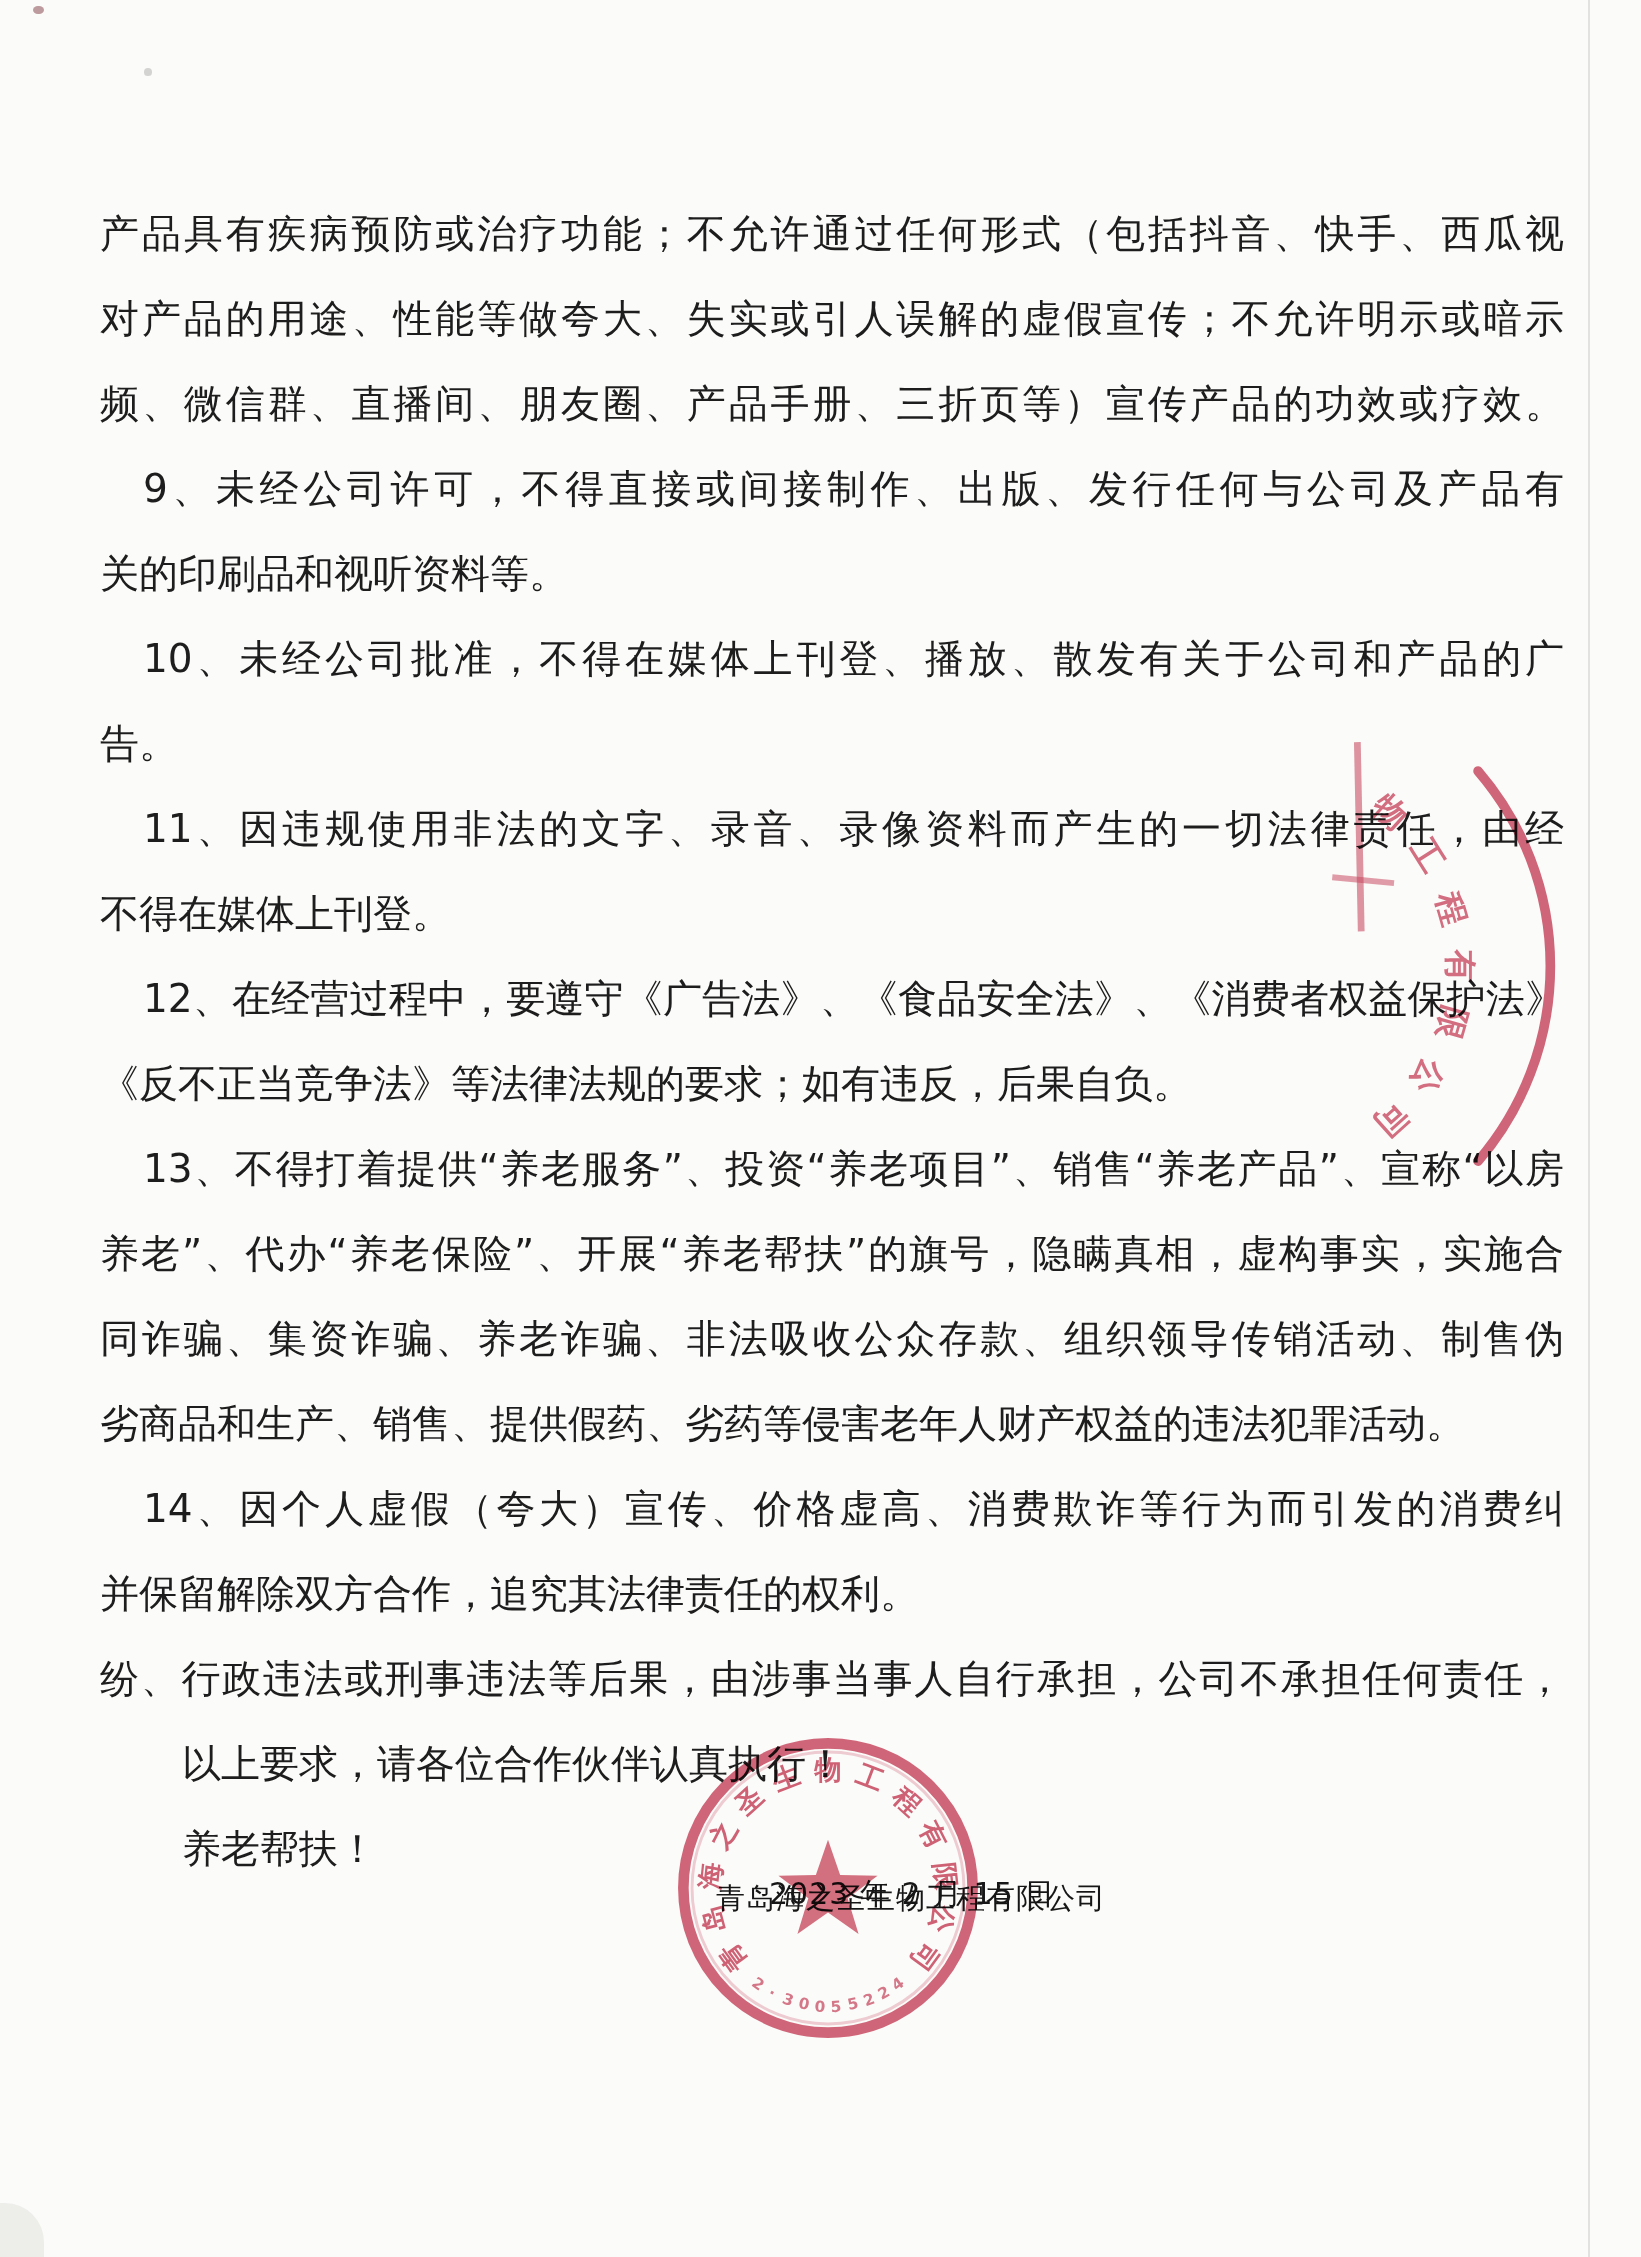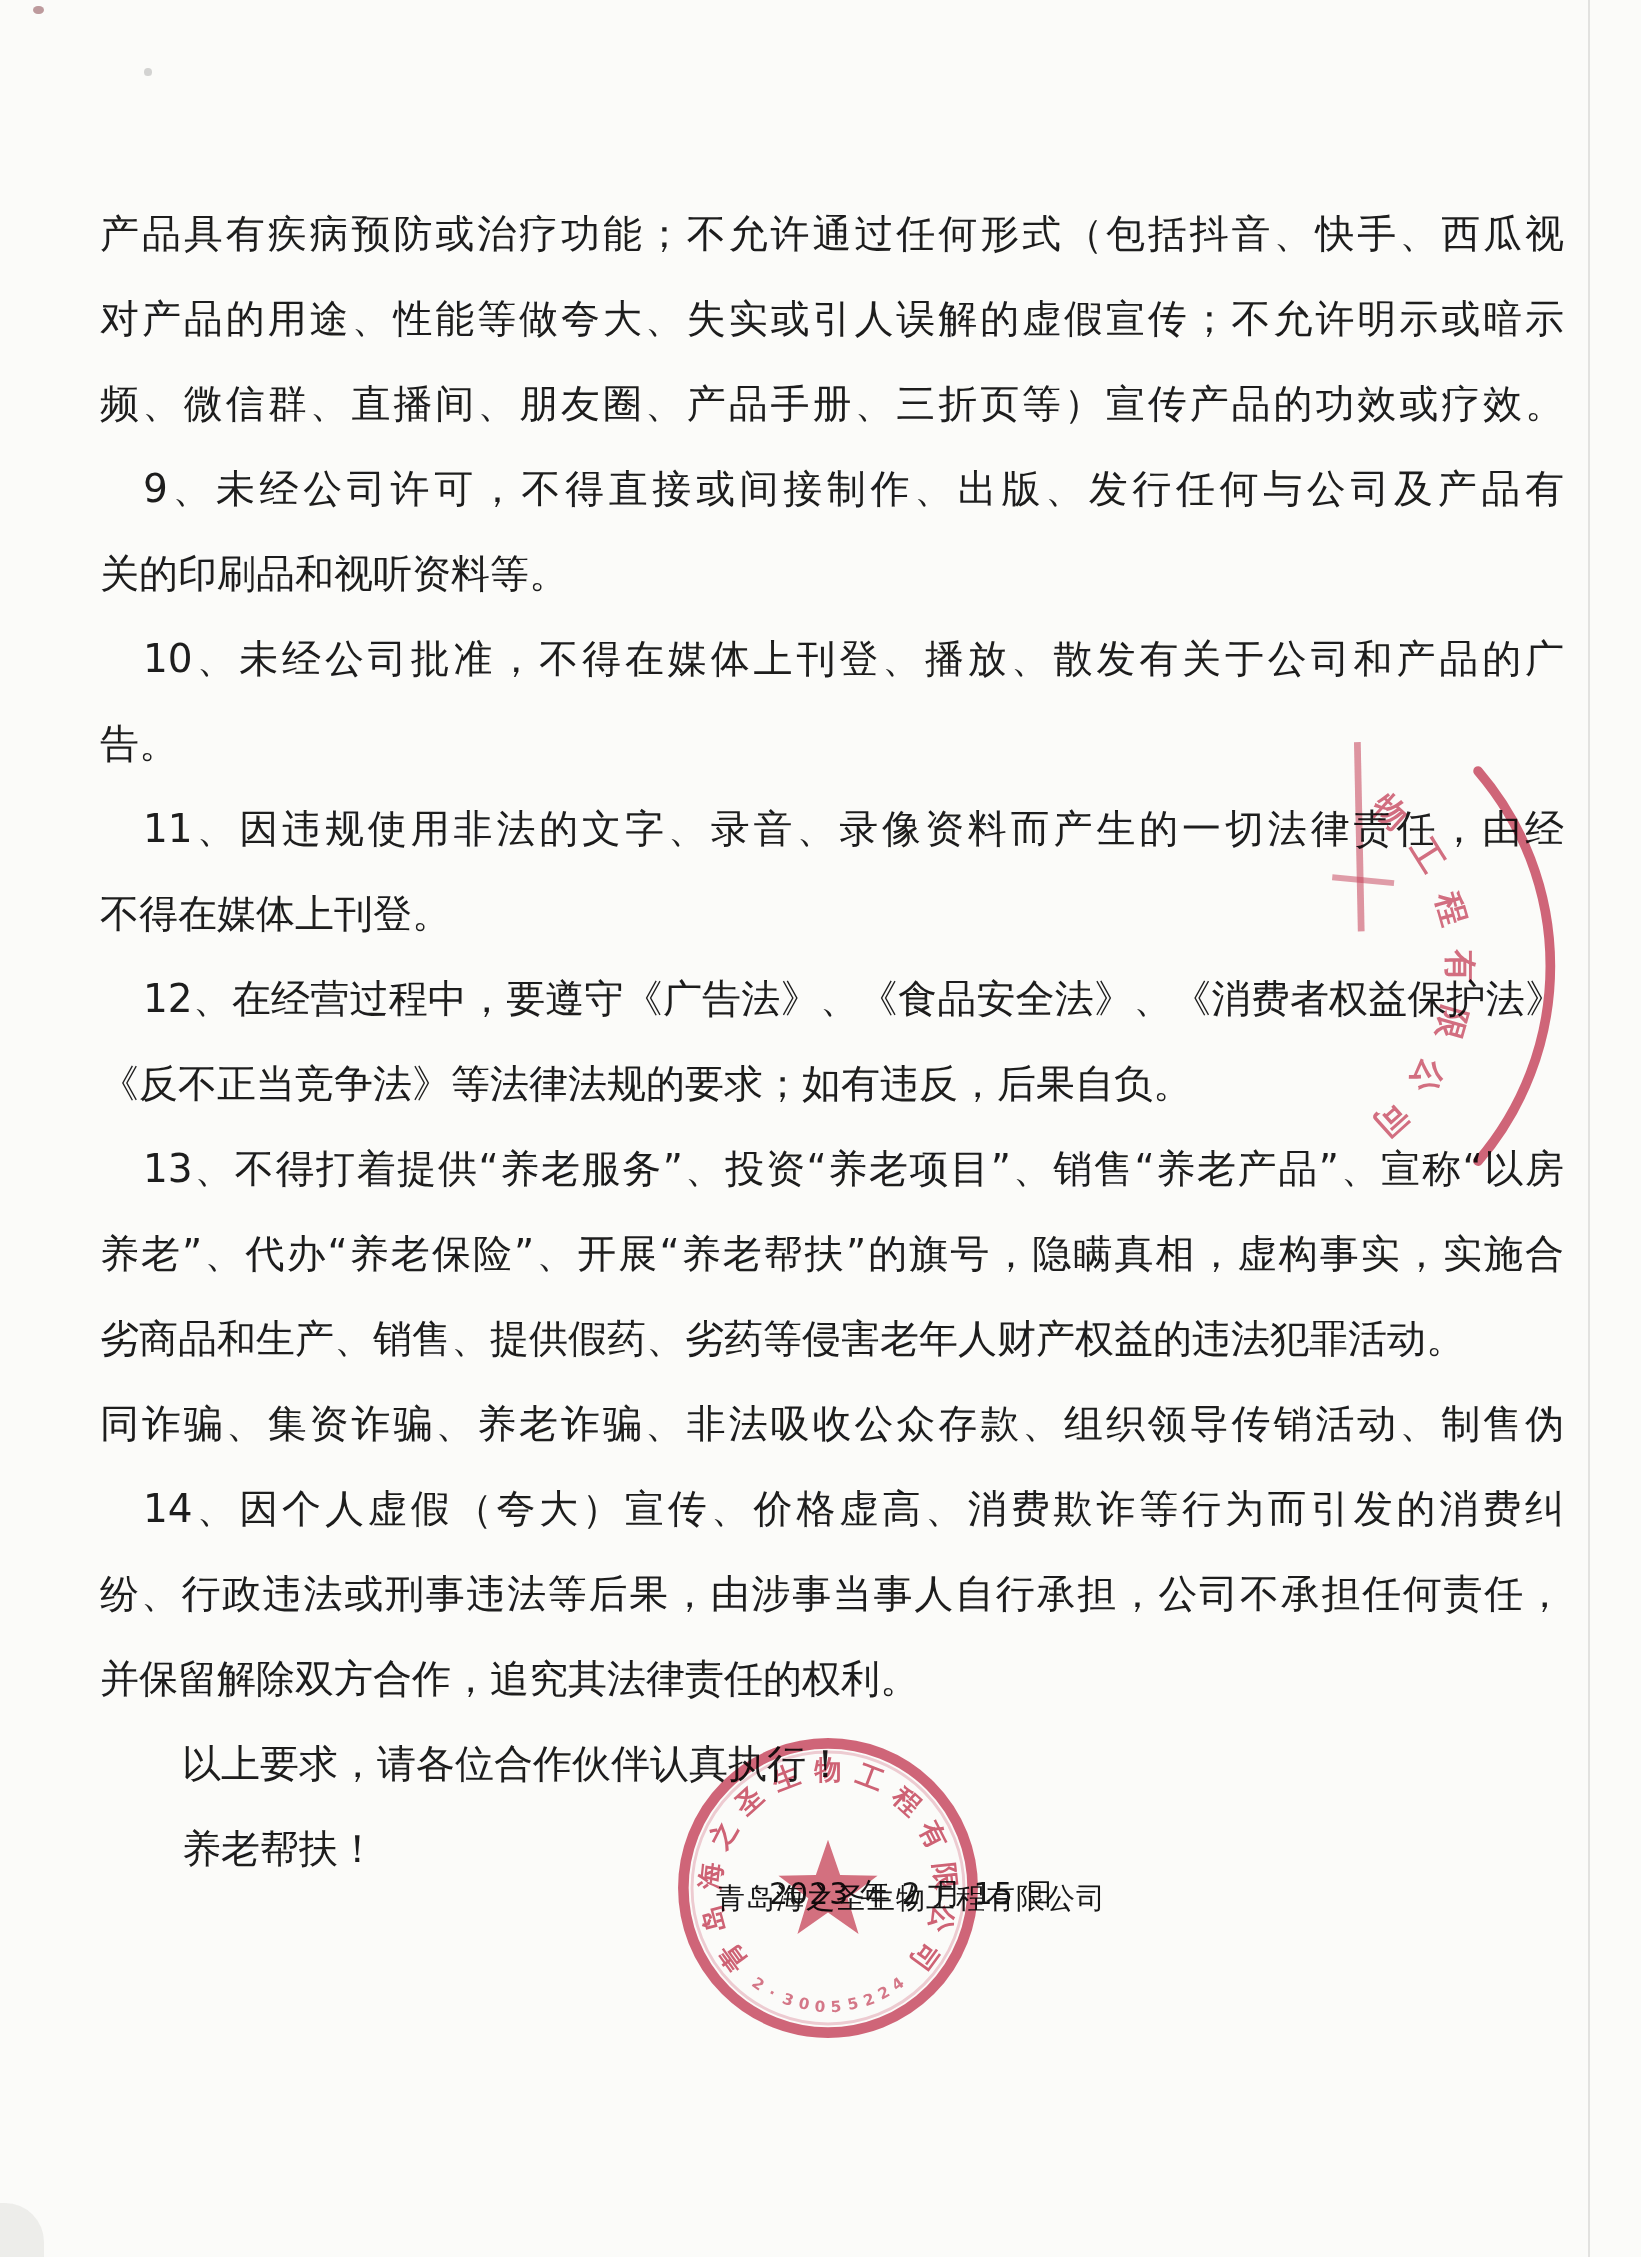--- a/index.html
+++ b/index.html
@@ -85,25 +85,25 @@
       <div class="line ind1 fill">9、未经公司许可，不得直接或间接制作、出版、发行任何与公司及产品有</div>
       <div class="line ind0">关的印刷品和视听资料等。</div>
       <div class="line ind1 fill">10、未经公司批准，不得在媒体上刊登、播放、散发有关于公司和产品的广</div>
       <div class="line ind0">告。</div>
       <div class="line ind1 fill">11、因违规使用非法的文字、录音、录像资料而产生的一切法律责任，由经</div>
       <div class="line ind0">不得在媒体上刊登。</div>
       <div class="line ind1 fill">12、在经营过程中，要遵守《广告法》、《食品安全法》、《消费者权益保护法》</div>
       <div class="line ind0">《反不正当竞争法》等法律法规的要求；如有违反，后果自负。</div>
       <div class="line ind1 fill">13、不得打着提供“养老服务”、投资“养老项目”、销售“养老产品”、宣称“以房</div>
       <div class="line ind0 fill">养老”、代办“养老保险”、开展“养老帮扶”的旗号，隐瞒真相，虚构事实，实施合</div>
+      <div class="line ind0 fill">同诈骗、集资诈骗、养老诈骗、非法吸收公众存款、组织领导传销活动、制售伪</div>
       <div class="line ind0">劣商品和生产、销售、提供假药、劣药等侵害老年人财产权益的违法犯罪活动。</div>
-      <div class="line ind0 fill">同诈骗、集资诈骗、养老诈骗、非法吸收公众存款、组织领导传销活动、制售伪</div>
       <div class="line ind1 fill">14、因个人虚假（夸大）宣传、价格虚高、消费欺诈等行为而引发的消费纠</div>
+      <div class="line ind0">并保留解除双方合作，追究其法律责任的权利。</div>
       <div class="line ind0 fill">纷、行政违法或刑事违法等后果，由涉事当事人自行承担，公司不承担任何责任，</div>
-      <div class="line ind0">并保留解除双方合作，追究其法律责任的权利。</div>
       <div class="line ind2">以上要求，请各位合作伙伴认真执行！</div>
       <div class="line ind2">养老帮扶！</div>
     </div>
 
   <div class="sig-company">青岛海之圣生物工程有限公司</div>
   <div class="sig-date">2023 年 2 月 15 日</div>
 
   <div class="seal seal-corner">
     <svg width="338" height="454" viewBox="0 0 350 470">
       <path d="M 173 30 A 310 310 0 0 1 173 434" fill="none" stroke="#c8415a" stroke-width="10" opacity="0.8" stroke-linecap="round"></path>

